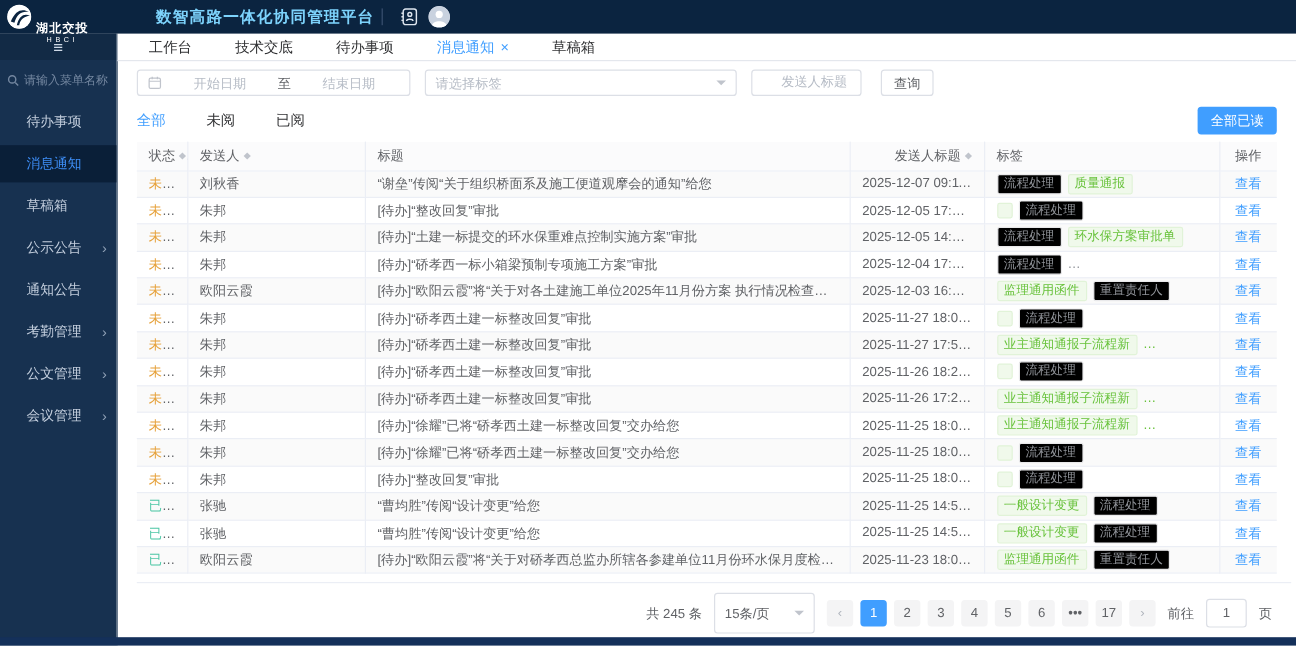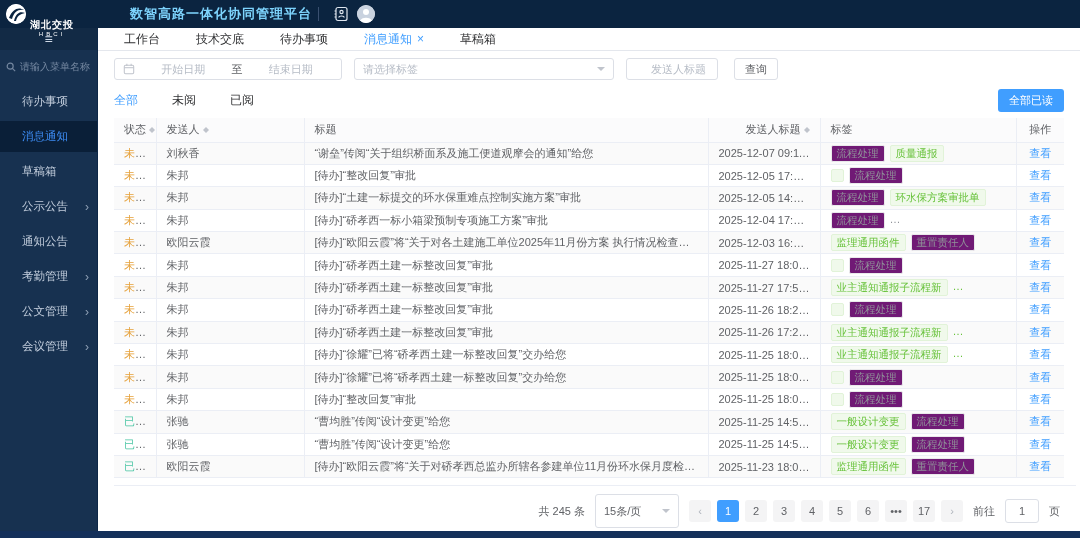--- a/index.html
+++ b/index.html
@@ -75,21 +75,21 @@
   .col-action { width:48px; text-align:center; }
   .th-inner { display:inline-flex; align-items:center; gap:3px;font-family:Liberation Serif, serif; }
   .sorter { display:inline-flex; flex-direction:column; gap:1px; }
   .sorter i { width:0; height:0; border:3.5px solid transparent; display:block; }
   .sorter .up { border-bottom-color:#c0c4cc; margin-bottom:-1px; }
   .sorter .dn { border-top-color:#c0c4cc; }
   .status-unread { color:#e6a23c; }
   .status-read { color:#4fc7a6; }
   .tag { display:inline-block; font-size:10.5px; line-height:15px; padding:0 5px; border-radius:2px; margin-right:5px; vertical-align:middle; }
   .tag-green { background:#f0f9eb; color:#67c23a; border:1px solid #e1f3d8; }
-  .tag-gray { background:#701a75; color:#909399; border:1px solid #e9e9eb; }
+  .tag-gray { background:#000000; color:#909399; border:1px solid #e9e9eb; }
   .tag-empty { width:13px; height:13px; padding:0; background:#f0f9eb; border:1px solid #e1f3d8; }
   .view-link { color:#409eff; cursor:pointer; text-decoration:none; font-size:11px; }
 
   
   .spacer { flex:1; }
   .pagebar { flex:0 0 auto; display:flex; align-items:center; justify-content:flex-end; gap:10px; border-top:1px solid #ebeef5; margin:0 4px 0 16px; padding:8px 16px 10px 0; font-size:11px; color:#606266; }
   .pg-size { width:84px; height:24px; border:1px solid #dcdfe6; border-radius:3px; display:flex; align-items:center; justify-content:space-between; padding:16px 8px; color:#606266; cursor:pointer; }
   .pg-pages { display:flex; gap:6px; align-items:center; }
   .pg-btn { min-width:22px; height:22px; border-radius:3px; background:#f4f4f5; color:#606266; display:flex; align-items:center; justify-content:center; font-size:11px; cursor:pointer; border:none; padding:0 4px; }
   .pg-btn.active { background:#409eff; color:#fff; }

